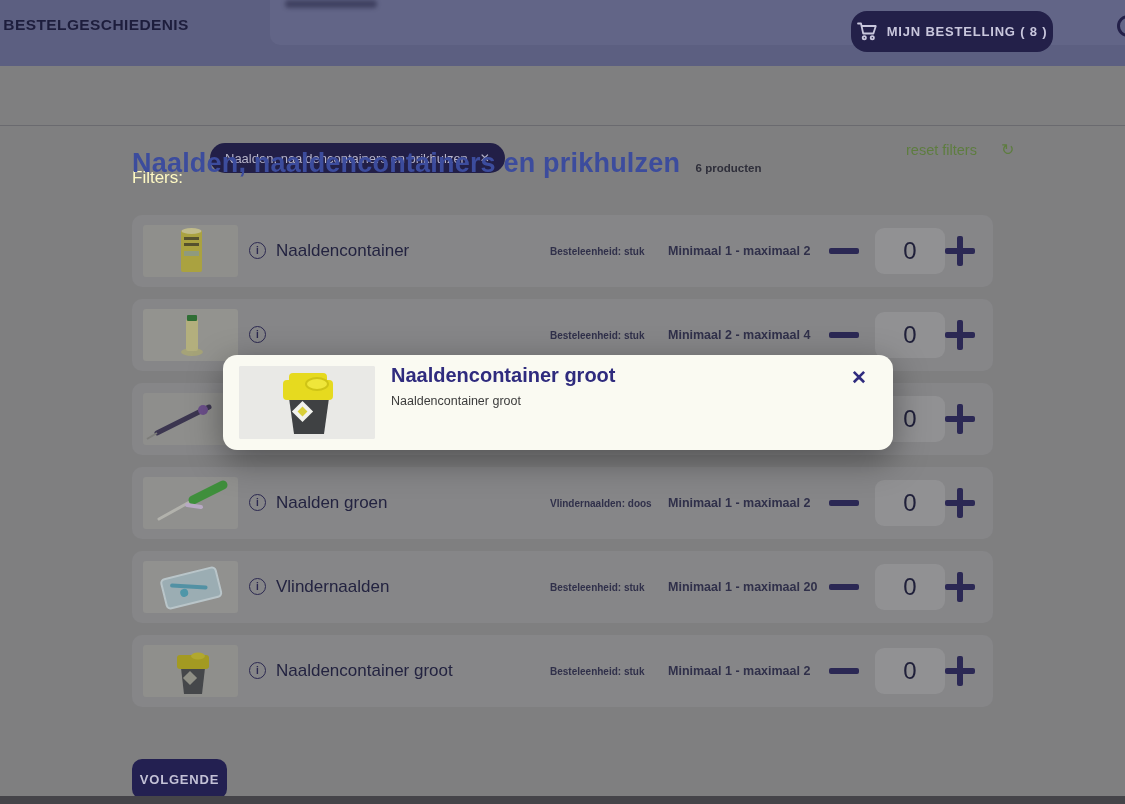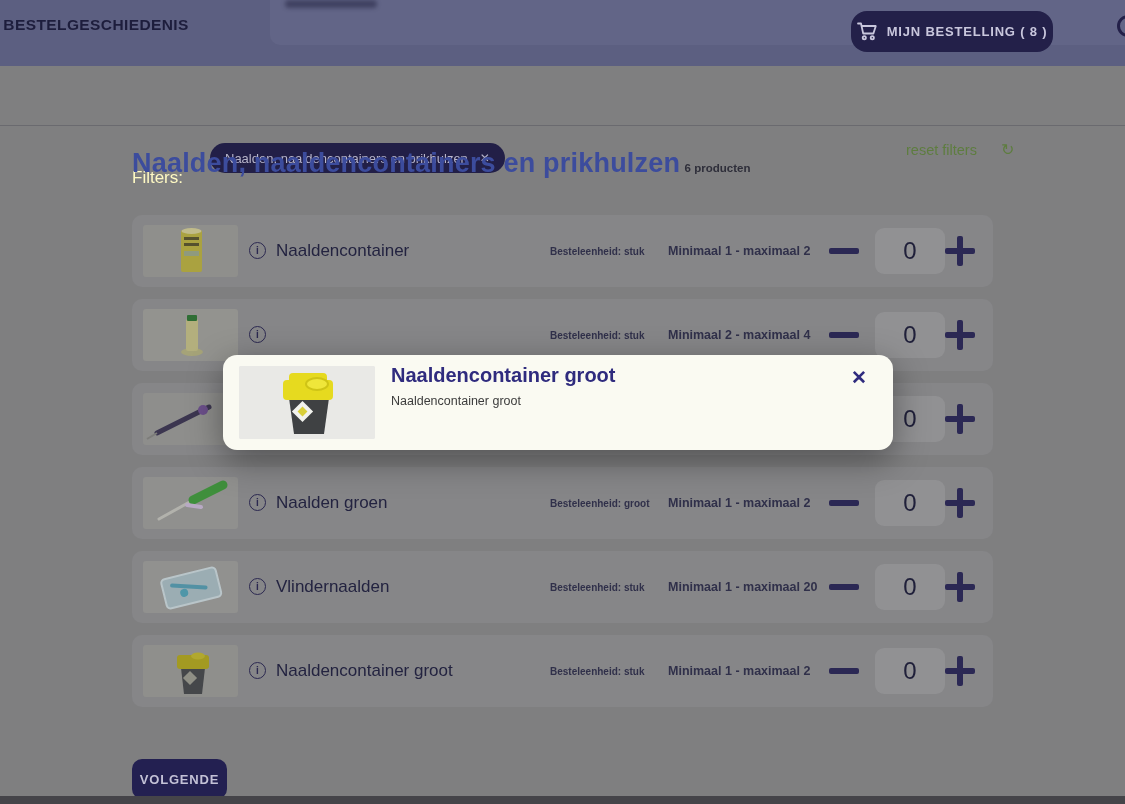--- a/index.html
+++ b/index.html
@@ -29,21 +29,21 @@
     border-radius:16px; display:flex; align-items:center; gap:12px; padding:0 15px; cursor:pointer; }
   .filter-pill .pill-text { color:#b7b5ca; font-size:13px; white-space:nowrap; }
   .filter-pill .pill-x { color:#b7b5ca; font-size:12px; }
   .reset-filters { position:absolute; left:906px; top:74px; display:flex; align-items:center; gap:24px;
     color:#5e7d3f; font-size:14.5px; cursor:pointer; }
   .reset-filters .reset-ico { font-size:16px; }
 
   
   .section-title-wrap { position:absolute; left:132px; top:148px; white-space:nowrap; }
   .section-title { font-size:27px; font-weight:bold; color:#3c4c9d; letter-spacing:0.2px; }
-  .section-count { font-size:11.5px; font-weight:bold; color:#2f2f3a; margin-left:0; }
+  .section-count { font-size:11.5px; font-weight:bold; color:#2f2f3a; margin-left:11px; }
 
   
   .row { position:absolute; left:132px; width:861px; height:72px; background:#868688; border-radius:10px; }
   .thumb { position:absolute; left:11px; top:10px; width:95px; height:52px; border-radius:3px; overflow:hidden; }
   .info-ico { position:absolute; left:117px; top:27px; width:17px; height:17px; border:1.5px solid #2b2850;
     border-radius:50%; color:#2b2850; font-size:10px; font-weight:bold; display:flex; align-items:center;
     justify-content:center; cursor:pointer; }
   .row-name { position:absolute; left:144px; top:0; height:72px; display:flex; align-items:center;
     font-size:17px; font-weight:500; color:#232340; white-space:nowrap; }
   .row-unit { position:absolute; left:418px; top:0; height:72px; display:flex; align-items:center;
@@ -175,21 +175,21 @@
     <div class="thumb">
       <svg width="95" height="52">
           <rect width="95" height="52" fill="#90908e"></rect>
         <line x1="16" y1="42" x2="52" y2="22" stroke="#b2b2ac" stroke-width="3" stroke-linecap="round"></line>
         <line x1="50" y1="23" x2="80" y2="8" stroke="#3f8f3c" stroke-width="9" stroke-linecap="round"></line>
         <line x1="44" y1="28" x2="58" y2="30" stroke="#b8a9c4" stroke-width="4" stroke-linecap="round"></line>
       </svg>
     </div>
     <div class="info-ico">i</div>
     <div class="row-name">Naalden groen</div>
-    <div class="row-unit">Besteleenheid: groot</div>
+    <div class="row-unit">Vlindernaalden: doos</div>
     <div class="row-range">Minimaal 1 - maximaal 2</div>
     <div class="btn-minus"></div>
     <div class="qty-box">0</div>
     <div class="btn-plus"></div>
   </div>
 
   <div class="row" style="top:551px">
     <div class="thumb">
       <svg width="95" height="52">
           <rect width="95" height="52" fill="#91918f"></rect>

